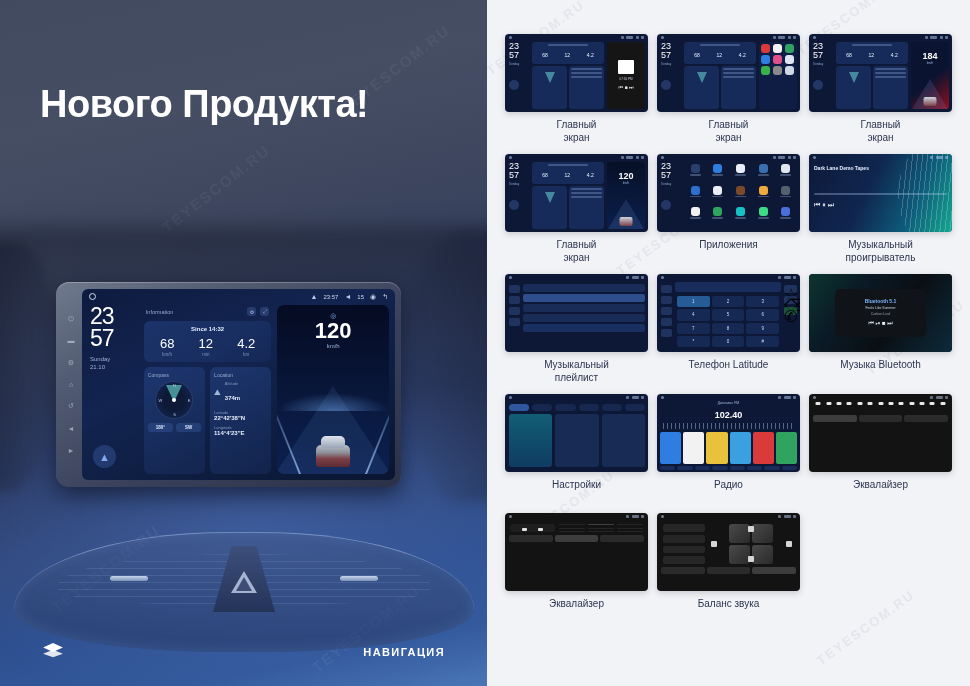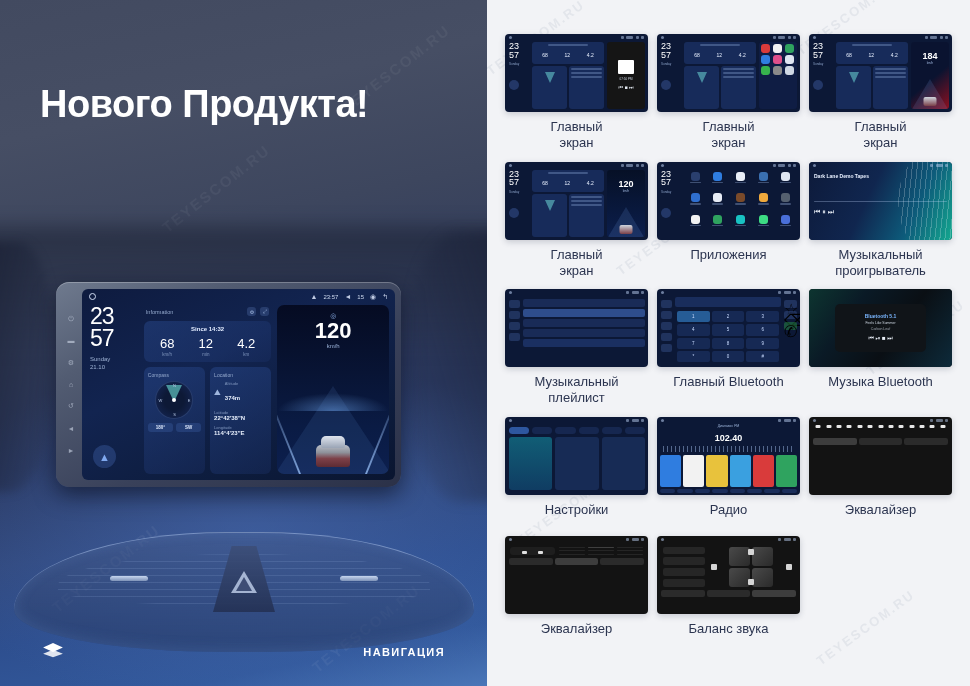--- a/index.html
+++ b/index.html
@@ -266,21 +266,21 @@
     column-gap: 9px; row-gap: 0px;
   }
   .cell { display: flex; flex-direction: column; align-items: center; }
   .thumb {
     width: 100%; height: 78px; border-radius: 4px; overflow: hidden;
     position: relative; background: #0c1836;
     box-shadow: 0 2px 6px rgba(40,50,75,.22);
   }
   .thumb.dark { background: #131313; }
   .cap {
-    color: #2c3550; font-size: 13px; text-align: center; line-height: 1.25;
+    color: #2c3550; font-size: 10px; text-align: center; line-height: 1.25;
     margin: 7px 0 10px 0; min-height: 24px; white-space: pre-line;
   }
 
   
   .t-bar {
     height: 7px; display: flex; align-items: center; justify-content: space-between;
     padding: 0 4px;
   }
   .t-dot { width: 3px; height: 3px; border-radius: 50%; background: rgba(190,210,245,.55); }
   .t-bar-r { display: flex; gap: 2.5px; align-items: center; }
@@ -974,21 +974,21 @@
                 <div class="t-key">#</div>
               </div>
             </div>
             <div class="t-side" style="width:13px">
                 <i>☆</i>
                 <i>⌫</i>
                 <i style="background:rgba(40,140,70,.5)">✆</i>
               </div>
           </div>
         </div>
-        <div class="cap">Главный Bluetooth</div>
+        <div class="cap">Телефон Latitude</div>
       </div>
 
       <div class="cell">
         <div class="thumb dark">
           <div class="t-bt">
             <div class="bt-card">
               <div class="bt-t">Bluetooth 5.1</div>
               <div class="bt-s">Feels Like Summer</div>
               <div class="bt-s" style="opacity:.7">Carbon Leaf</div>
               <div class="bt-ctl">⏮ ⏯ ■ ⏭</div>

